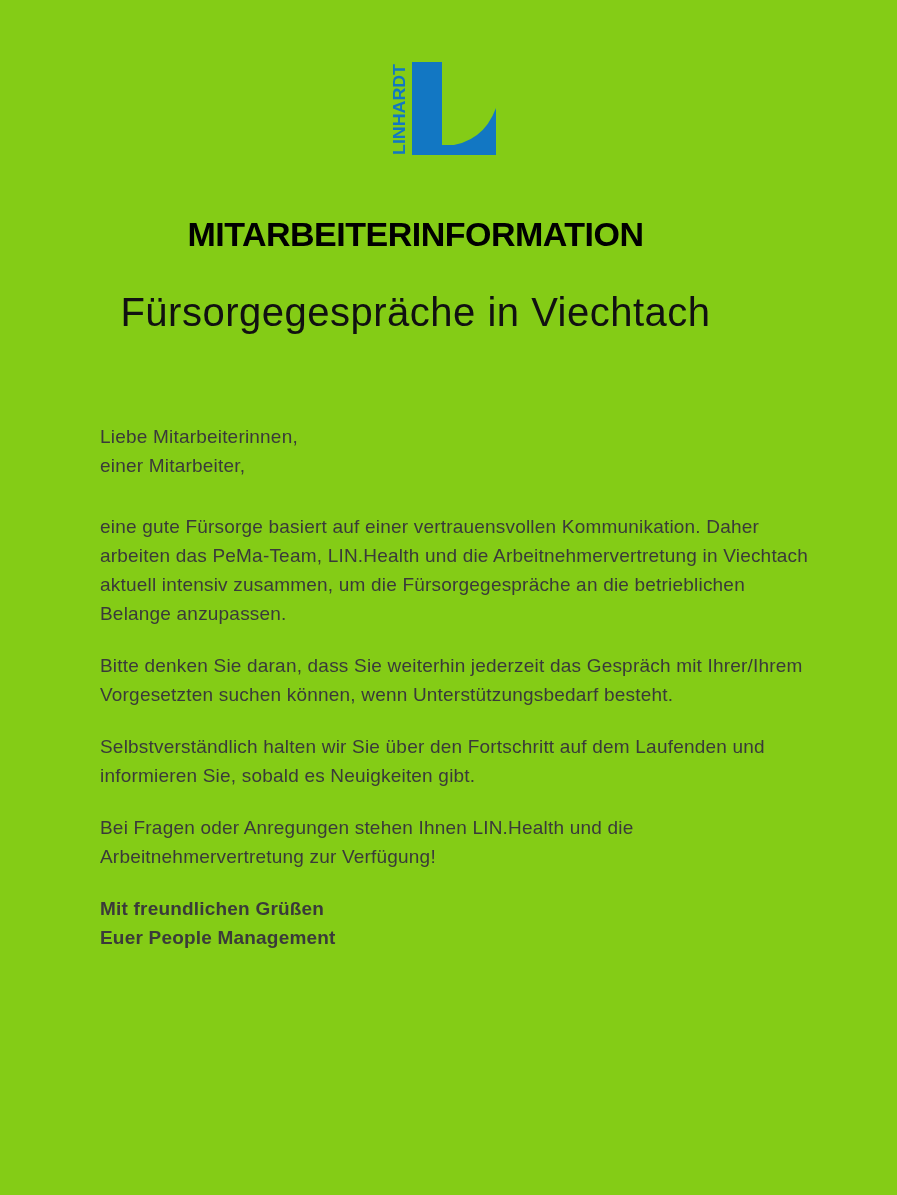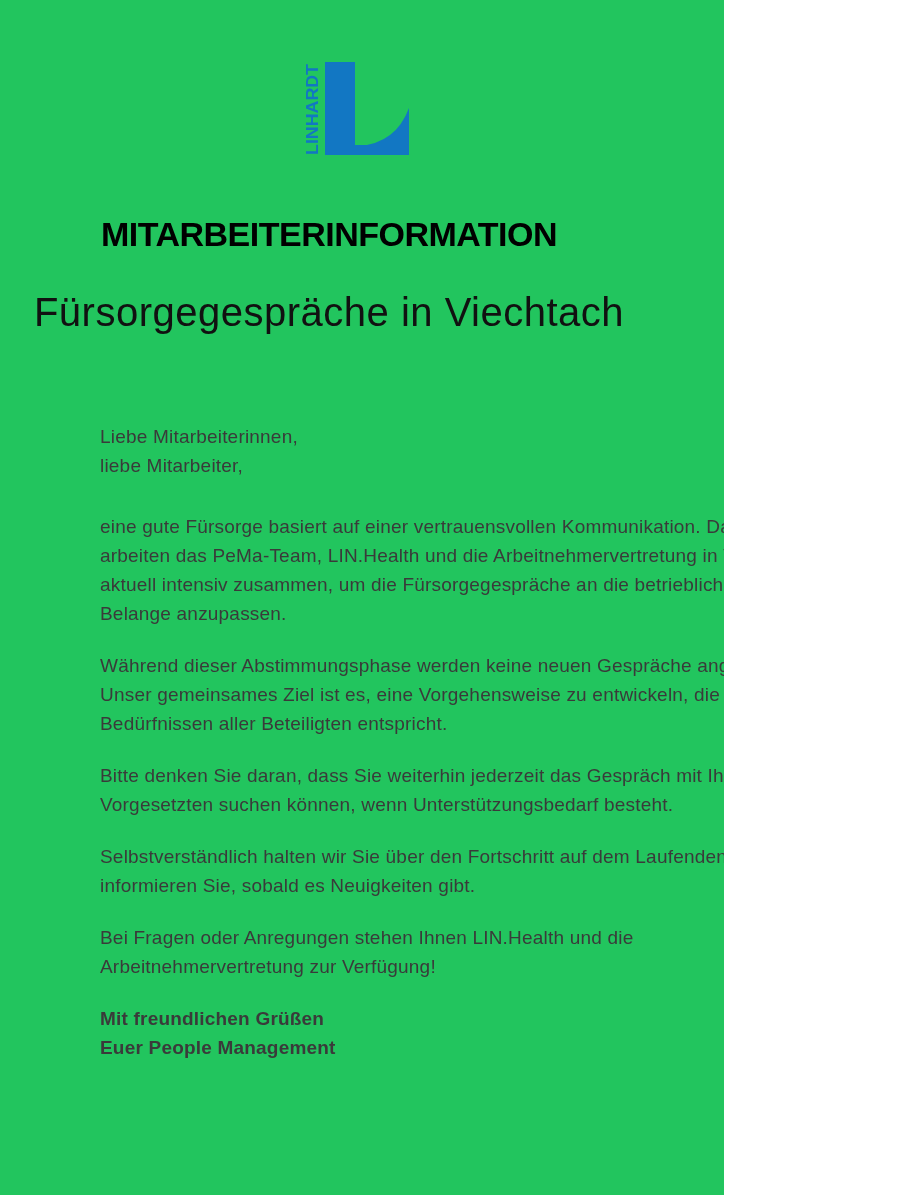--- a/index.html
+++ b/index.html
@@ -2,23 +2,23 @@
 <html style="--brand: #1277c3;"><head>
 <meta charset="utf-8">
 <style>
   html, body {
     margin: 0;
     padding: 0;
     background: #ffffff;
   }
   .page {
     position: relative;
-    width: 724px;
+    width: 897px;
     height: 1195px;
-    background: #22c55e;
+    background: #84cc16;
     overflow: hidden;
     font-family: "Liberation Sans", sans-serif;
   }
   
   .logo-wrap {
     margin: 62px auto 0 auto;
     width: 110px;
     height: 94px;
     transform: translateX(-5px);
   }
@@ -86,28 +86,25 @@
       <path class="mark" d="M 57 84 Q 94 81 107 46 L 107 84 Z"></path>
     </svg>
   </div>
 
   <h1 class="doc-title">MITARBEITERINFORMATION</h1>
 
   <h2 class="doc-subtitle">Fürsorgegespräche in Viechtach</h2>
 
   <div class="body-text">
     <p class="greeting">Liebe Mitarbeiterinnen,
-liebe Mitarbeiter,</p>
+einer Mitarbeiter,</p>
     <p>eine gute Fürsorge basiert auf einer vertrauensvollen Kommunikation. Daher
 arbeiten das PeMa-Team, LIN.Health und die Arbeitnehmervertretung in Viechtach
 aktuell intensiv zusammen, um die Fürsorgegespräche an die betrieblichen
 Belange anzupassen.</p>
-    <p>Während dieser Abstimmungsphase werden keine neuen Gespräche angesetzt.
-Unser gemeinsames Ziel ist es, eine Vorgehensweise zu entwickeln, die den
-Bedürfnissen aller Beteiligten entspricht.</p>
     <p>Bitte denken Sie daran, dass Sie weiterhin jederzeit das Gespräch mit Ihrer/Ihrem
 Vorgesetzten suchen können, wenn Unterstützungsbedarf besteht.</p>
     <p>Selbstverständlich halten wir Sie über den Fortschritt auf dem Laufenden und
 informieren Sie, sobald es Neuigkeiten gibt.</p>
     <p>Bei Fragen oder Anregungen stehen Ihnen LIN.Health und die
 Arbeitnehmervertretung zur Verfügung!</p>
     <p class="closing">Mit freundlichen Grüßen
 Euer People Management</p>
   </div>
 

